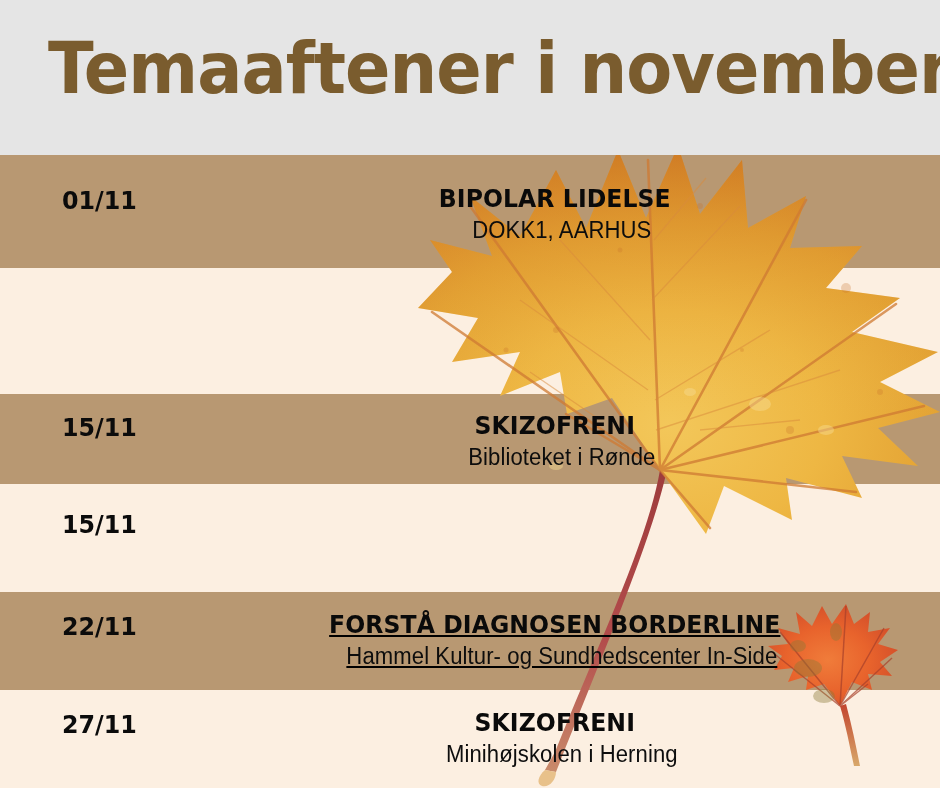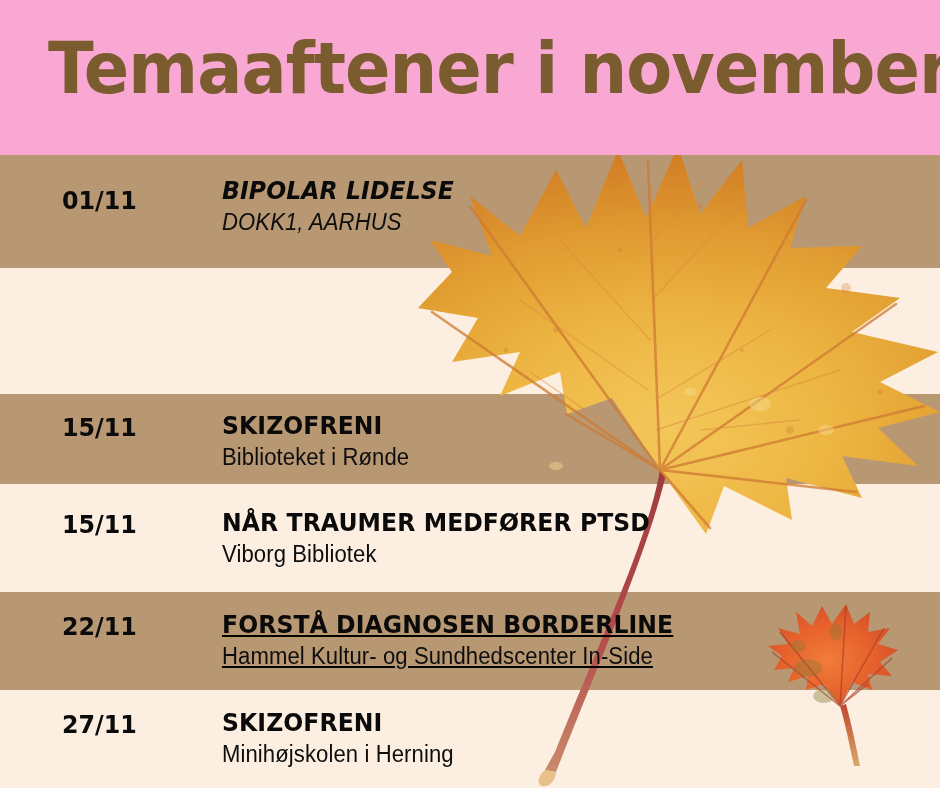--- a/index.html
+++ b/index.html
@@ -68,20 +68,21 @@
   #text-layer {
     position: absolute;
     left: 0; top: 0;
     width: 940px; height: 788px;
     z-index: 4;
   }
   .event-row {
     position: absolute;
     left: 0;
     width: 940px;
+    text-align: center;
   }
   .event-date {
     position: absolute;
     left: 62px;
     font-family: "DejaVu Sans", sans-serif;
     font-weight: 700;
     font-size: 25px;
     line-height: 30px;
     color: #0b0b0b;
     letter-spacing: 0px;
@@ -247,52 +248,48 @@
           <ellipse cx="798" cy="646" rx="8" ry="6"></ellipse>
           <ellipse cx="836" cy="632" rx="6" ry="9"></ellipse>
         </g>
       </g>
     </svg>
   </div>
 
   <div id="text-layer">
       <div class="event-row" style="top: 155px; height: 113px;">
         <div class="event-date" style="top: 31px;">01/11</div>
-        <div class="event-body" style="top: 20px; position: absolute; font-style: italic;">
+        <div class="event-body" style="top: 28px; position: absolute;">
           <div class="event-title">BIPOLAR LIDELSE</div>
           <div class="event-venue">DOKK1, AARHUS</div>
         </div>
       </div>
       <div class="event-row" style="top: 394px; height: 90px;">
         <div class="event-date" style="top: 19px;">15/11</div>
         <div class="event-body" style="top: 16px; position: absolute;">
           <div class="event-title">SKIZOFRENI</div>
           <div class="event-venue">Biblioteket i Rønde</div>
         </div>
       </div>
       <div class="event-row" style="top: 484px; height: 108px;">
         <div class="event-date" style="top: 26px;">15/11</div>
-        <div class="event-body" style="top: 23px; position: absolute;">
-          <div class="event-title">NÅR TRAUMER MEDFØRER PTSD</div>
-          <div class="event-venue">Viborg Bibliotek</div>
-        </div>
       </div>
       <div class="event-row" style="top: 592px; height: 80px;">
         <div class="event-date" style="top: 20px;">22/11</div>
         <div class="event-body" style="top: 17px; position: absolute; text-decoration: underline;">
           <div class="event-title">FORSTÅ DIAGNOSEN BORDERLINE</div>
           <div class="event-venue">Hammel Kultur- og Sundhedscenter In-Side</div>
         </div>
       </div>
       <div class="event-row" style="top: 690px; height: 117px;">
         <div class="event-date" style="top: 20px;">27/11</div>
         <div class="event-body" style="top: 17px; position: absolute;">
           <div class="event-title">SKIZOFRENI</div>
           <div class="event-venue">Minihøjskolen i Herning</div>
         </div>
       </div>
     </div>
 
-  <div id="header" style="background: #f9a8d4;">
+  <div id="header" style="background: #e5e5e5;">
     <div id="poster-title" style="color: rgb(122, 92, 46);">Temaaftener i november</div>
   </div>
 
 </div>
 
 </body></html>

